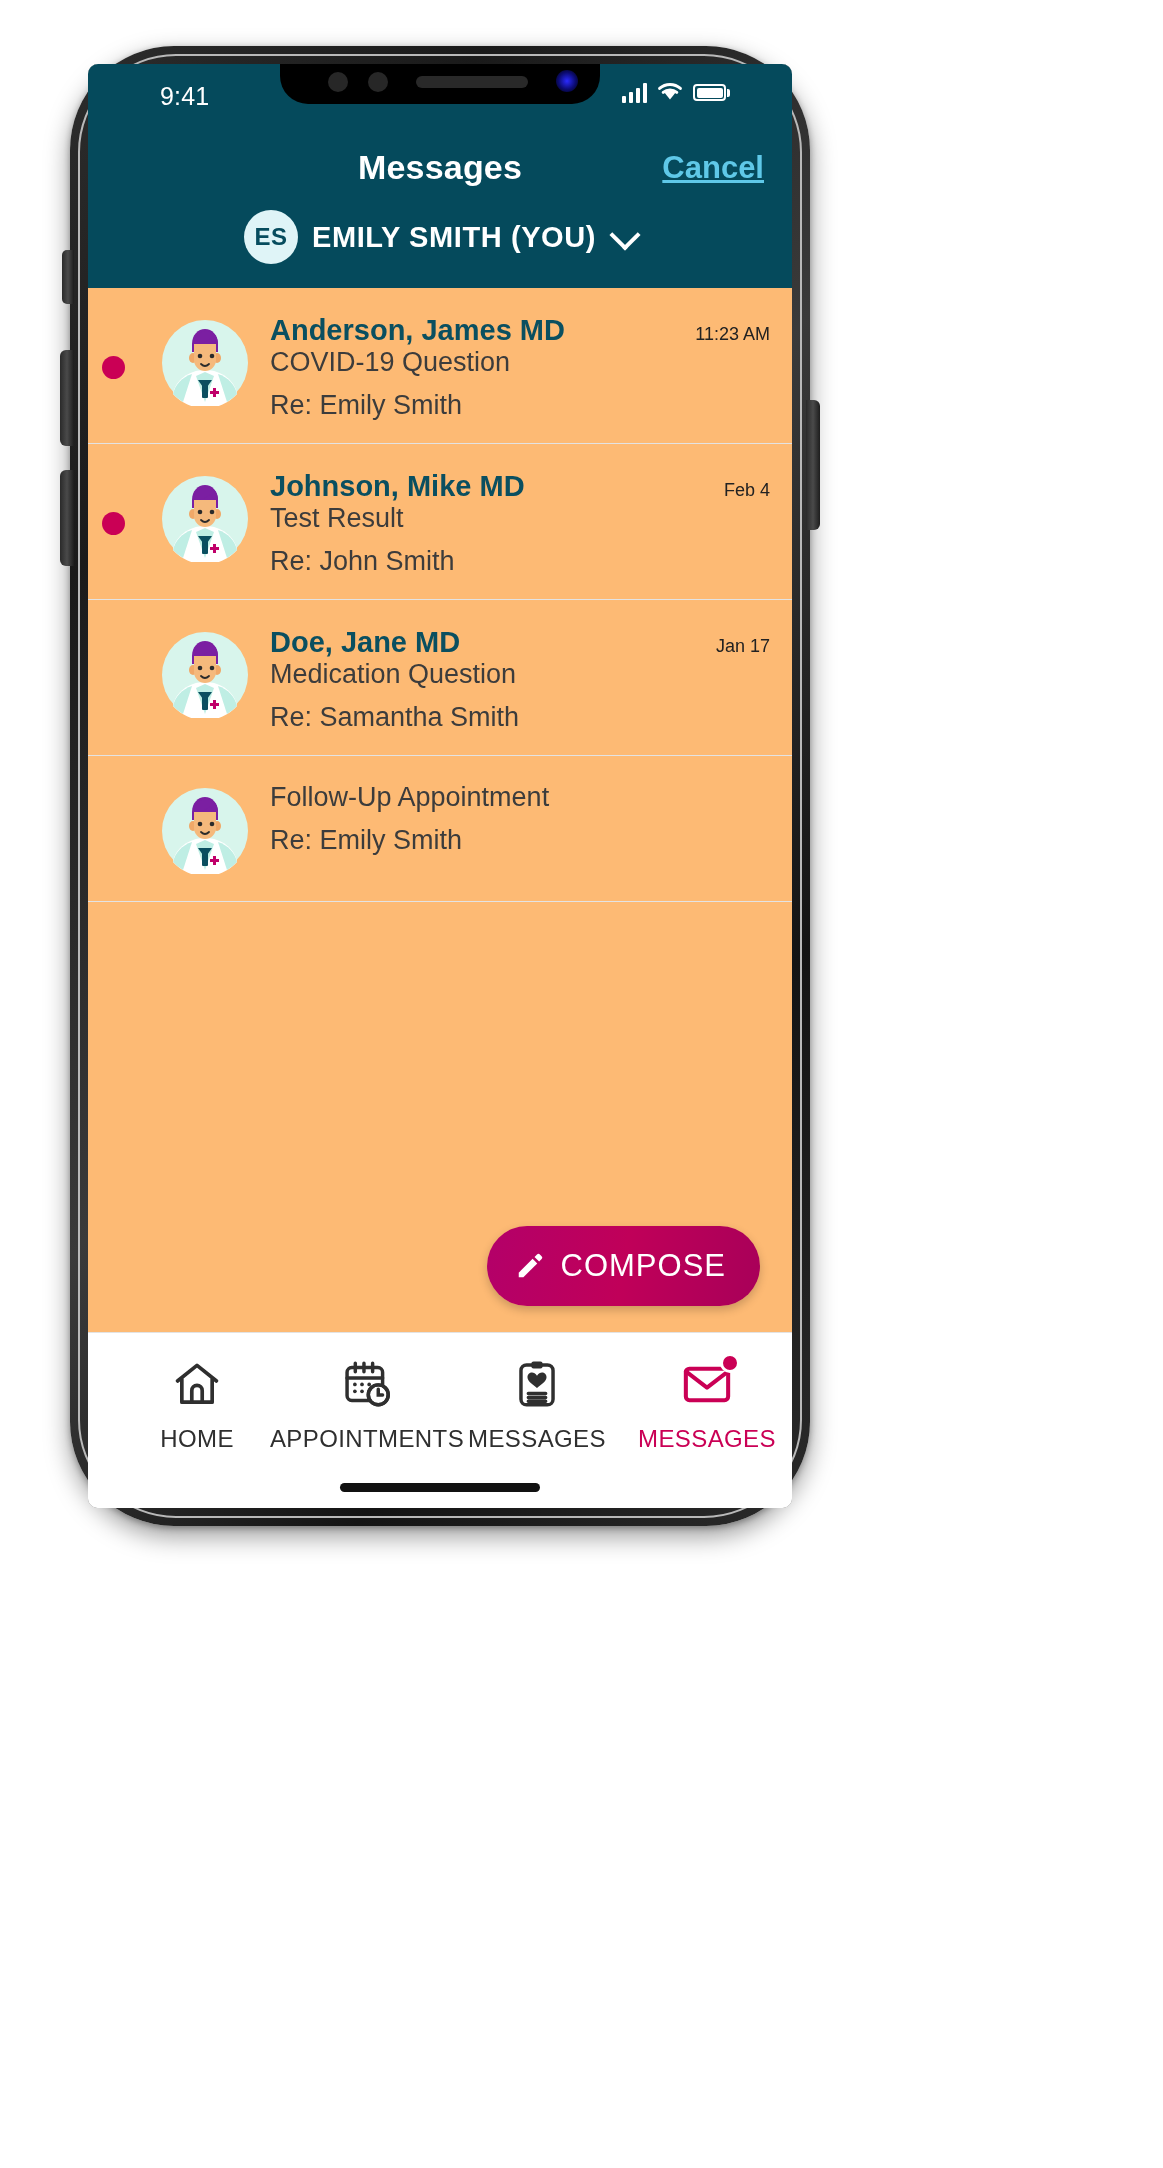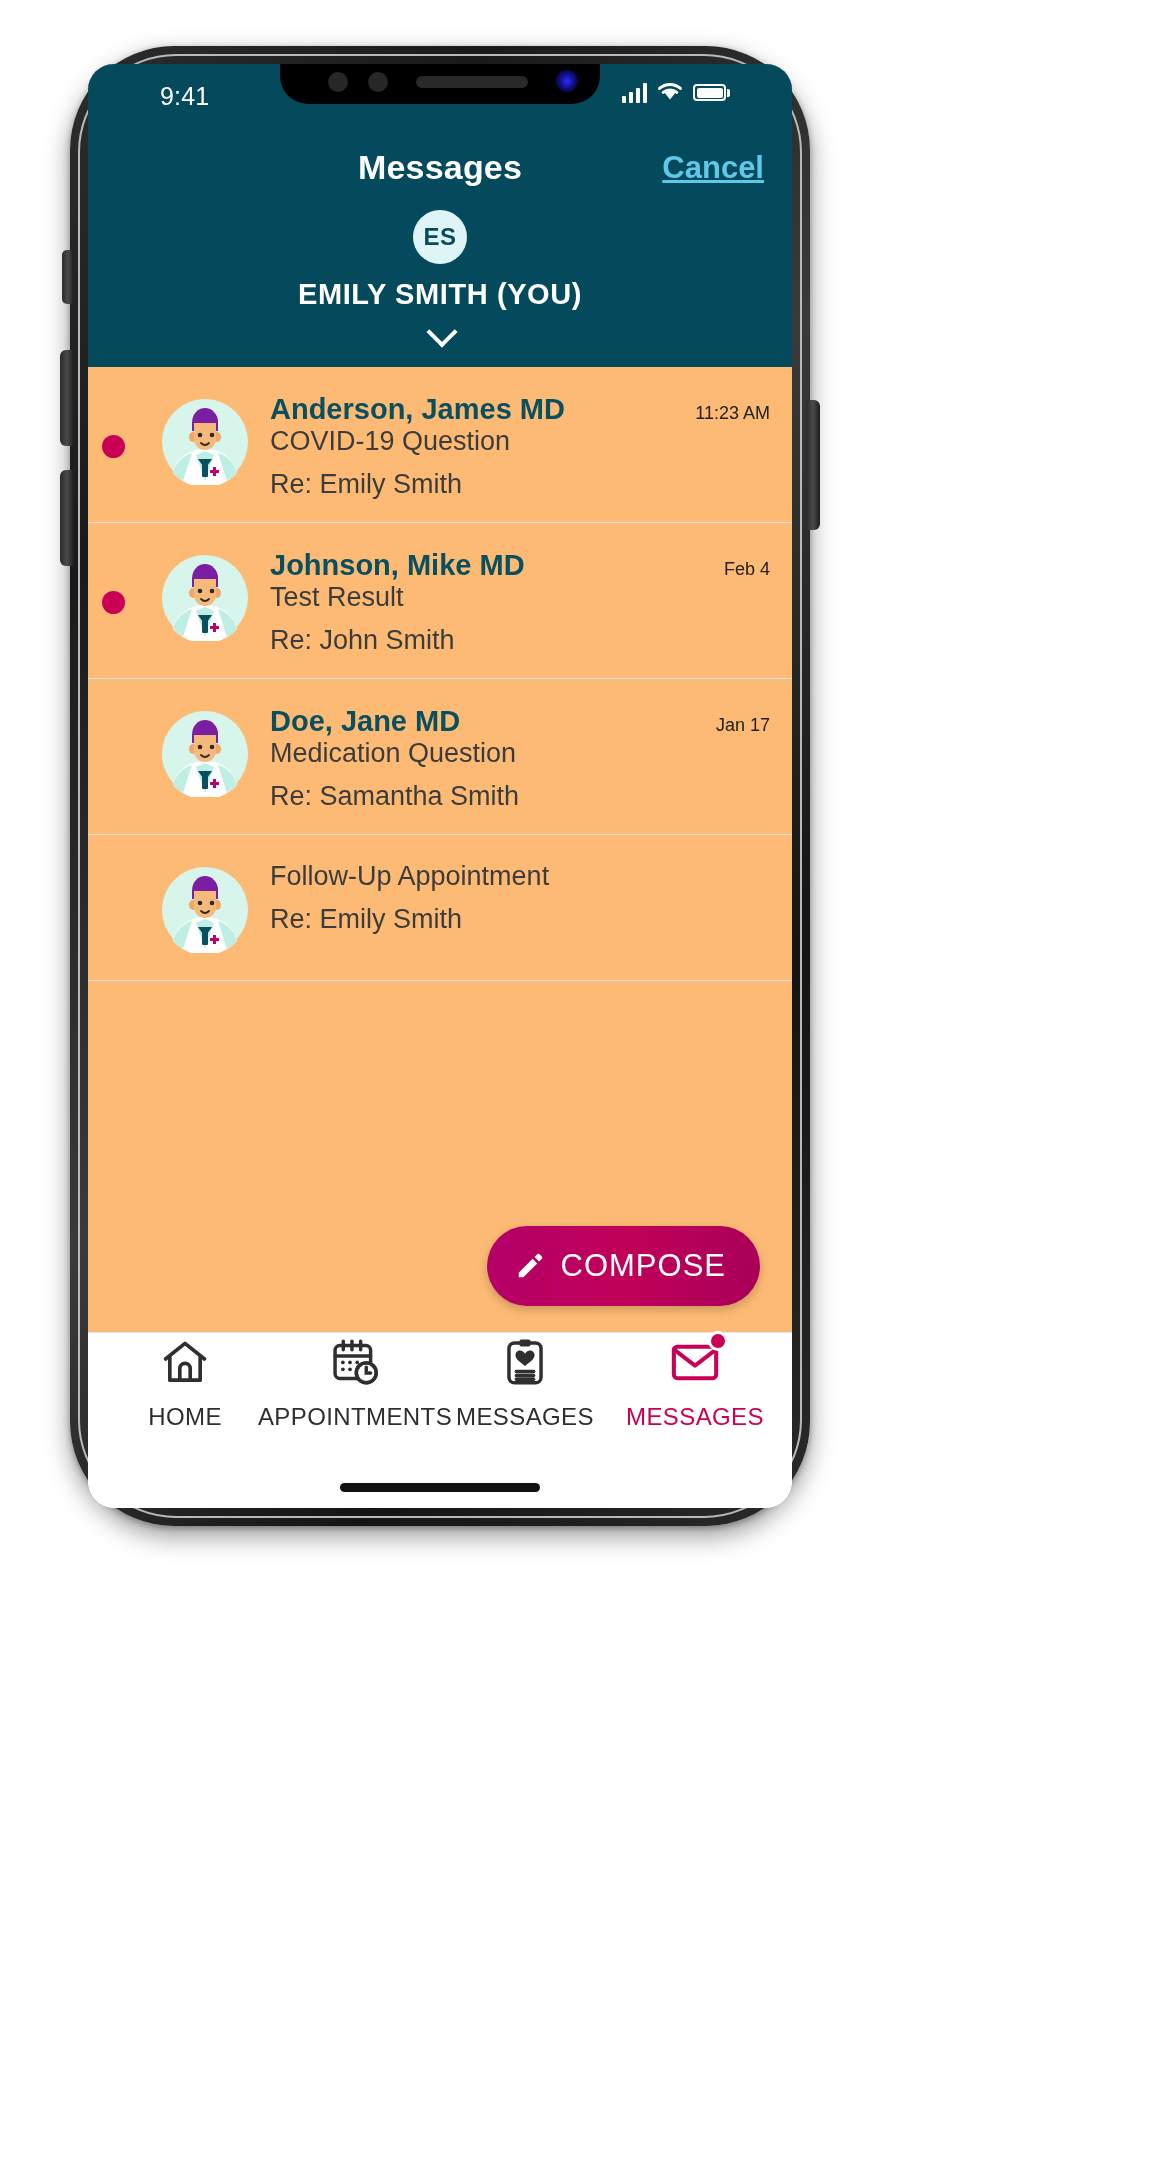--- a/index.html
+++ b/index.html
@@ -23,21 +23,21 @@
   .phone-ring {
     position: absolute; left: 78px; top: 54px;
     width: 724px; height: 1464px;
     border-radius: 98px;
     border: 2px solid #b9b9b9;
     pointer-events: none;
   }
   .phone-bezel {
     position: absolute; left: 88px; top: 64px;
     width: 704px; height: 1444px;
-    border-radius: 26px;
+    border-radius: 10px;
     background: #000;
     overflow: hidden;
   }
 
   
   .btn-side {
     position: absolute; background: linear-gradient(90deg,#2a2a2a,#4a4a4a,#1d1d1d);
     border-radius: 4px;
   }
   .btn-mute  { left: 62px; top: 250px;  width: 12px; height: 54px;  border-radius: 5px 0 0 5px; }
@@ -103,21 +103,20 @@
     color: #fff; font-size: 34px; font-weight: bold; letter-spacing: .2px;
   }
   .cancel-link {
     position: absolute; right: 28px; top: 20px;
     color: #5fc8e8; font-size: 31px; font-weight: 700;
     text-decoration: underline; cursor: pointer;
   }
   .account-row {
     display: flex; align-items: center; justify-content: center; gap: 14px;
     padding-top: 6px;
-    flex-direction: column;
   }
   .avatar-initials {
     width: 54px; height: 54px; border-radius: 50%;
     background: #dff4f7; color: #064c5e;
     display: flex; align-items: center; justify-content: center;
     font-size: 24px; font-weight: bold; letter-spacing: .5px;
   }
   .account-name {
     color: #fff; font-size: 29px; font-weight: bold; letter-spacing: .6px;
   }
@@ -165,21 +164,22 @@
   }
   .compose-label { color: #fff; font-size: 31px; letter-spacing: 1px; }
   .pencil svg { display: block; }
 
   
   .tabbar {
     flex: 0 0 auto;
     height: 176px;
     background: #fff;
     border-top: 1px solid #e3e3e3;
-    display: flex; align-items: flex-start; justify-content: center;
+    display: flex; align-items: flex-start; justify-content: flex-end;
+    padding-top: 22px;
   }
   .tab { display:flex; flex-direction: column; align-items: center; gap: 12px; cursor: pointer; width: 170px; }
   .tab-icon { height: 58px; display:flex; align-items:center; justify-content:center; position: relative; }
   .tab-label { font-size: 24px; color: #2f2f2f; letter-spacing: .4px; font-weight: 500; }
   .tab.active .tab-label { color: #ca0055; }
   .badge-dot {
     position: absolute; right: -6px; top: -2px;
     width: 20px; height: 20px; border-radius: 50%;
     background: #ca0055; border: 3px solid #fff;
   }

